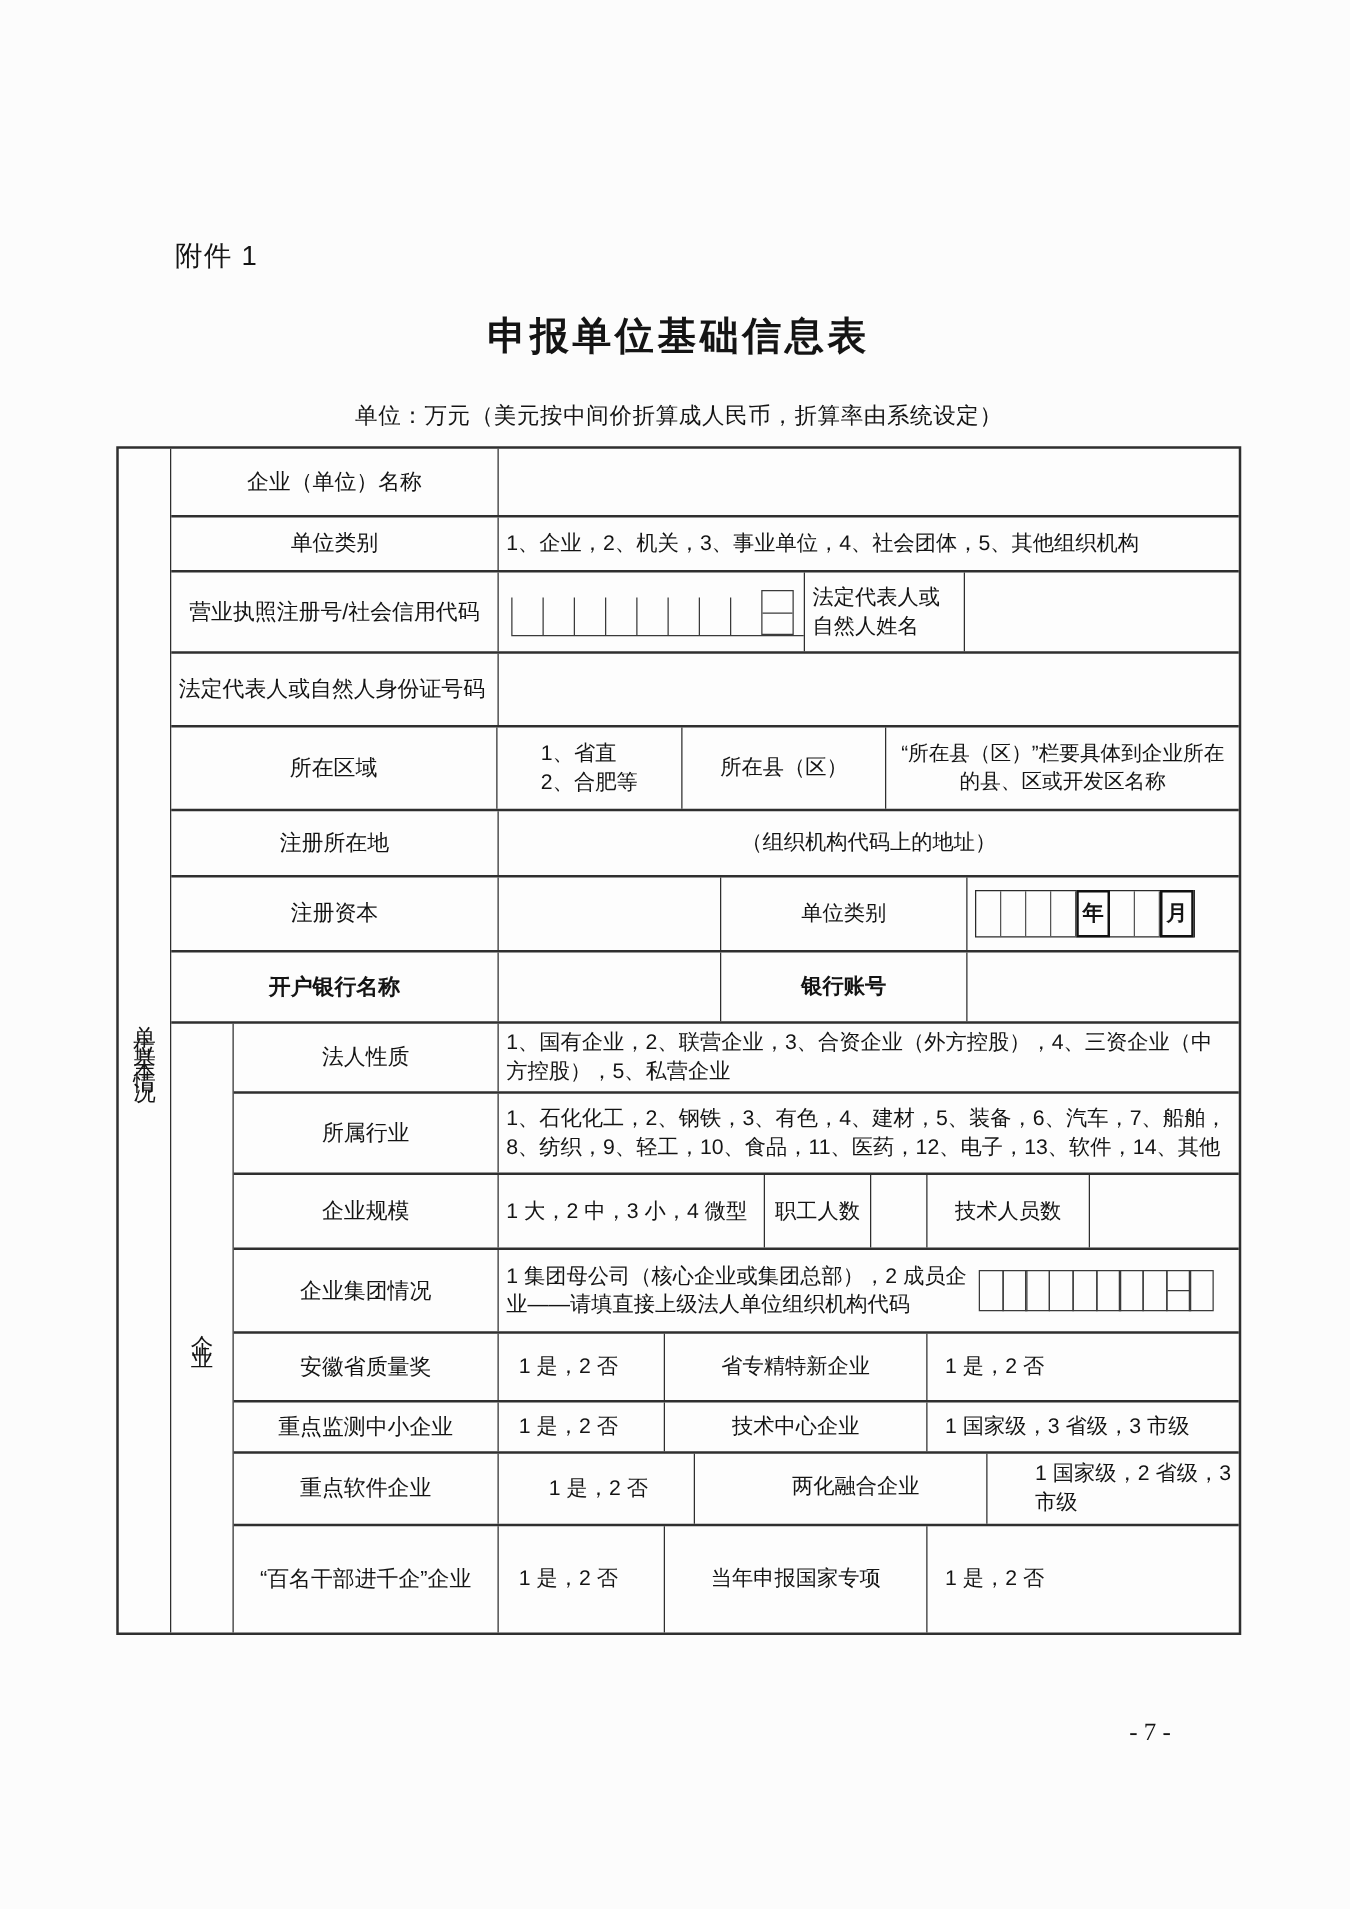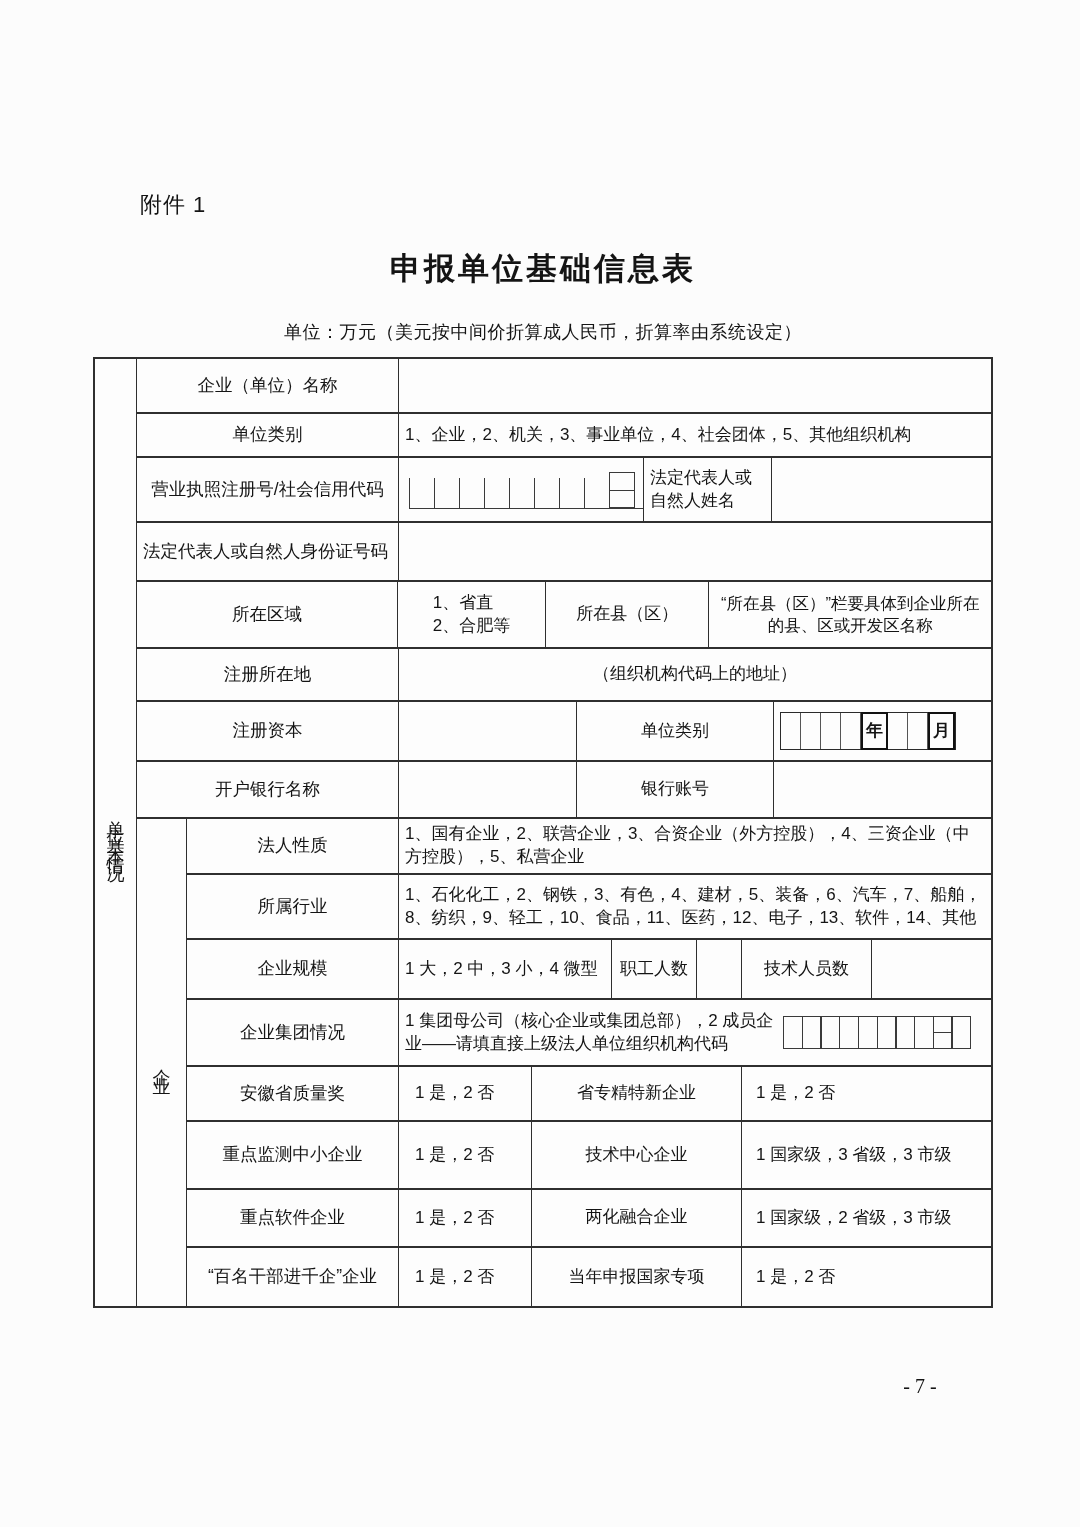--- a/index.html
+++ b/index.html
@@ -150,21 +150,21 @@
             <span class="db"></span>
             <span class="db"></span>
           <span class="db bold">年</span>
           <span class="db"></span>
             <span class="db"></span>
           <span class="db bold">月</span>
         </span>
       </div>
     </div>
 
-    <div class="row" style="height:57px;">
+    <div class="row" style="height:57px;font-weight:bold;">
       <div class="cell lbl">开户银行名称</div>
       <div class="cell" style="width:178px;"></div>
       <div class="cell" style="width:197px;">银行账号</div>
       <div class="cell last" style="flex:1;"></div>
     </div>
 
     <div class="row ent-block">
       <div class="vcol ent-col">
         <span class="vtext">企业</span>
       </div>
@@ -210,28 +210,28 @@
           </div>
         </div>
 
         <div class="row" style="height:55px;">
           <div class="cell lbl2">安徽省质量奖</div>
           <div class="cell left" style="width:133px; padding-left:16px;">1 是，2 否</div>
           <div class="cell" style="width:210px;">省专精特新企业</div>
           <div class="cell last left" style="flex:1; padding-left:14px;">1 是，2 否</div>
         </div>
 
-        <div class="row" style="height:68px;">
+        <div class="row" style="height:41px;">
           <div class="cell lbl2">重点监测中小企业</div>
           <div class="cell left" style="width:133px; padding-left:16px;">1 是，2 否</div>
           <div class="cell" style="width:210px;">技术中心企业</div>
           <div class="cell last left" style="flex:1; padding-left:14px;">1 国家级，3 省级，3 市级</div>
         </div>
 
-        <div class="row" style="height:58px;">
+        <div class="row" style="height:58px;gap:24px;">
           <div class="cell lbl2">重点软件企业</div>
           <div class="cell left" style="width:133px; padding-left:16px;">1 是，2 否</div>
           <div class="cell" style="width:210px;font-family:Liberation Mono, monospace;">两化融合企业</div>
           <div class="cell last left" style="flex:1; padding-left:14px;">1 国家级，2 省级，3 市级</div>
         </div>
 
         <div class="row">
           <div class="cell lbl2" style="padding:2px 2px;">“百名干部进千企”企业</div>
           <div class="cell left" style="width:133px; padding-left:16px;">1 是，2 否</div>
           <div class="cell" style="width:210px;">当年申报国家专项</div>

